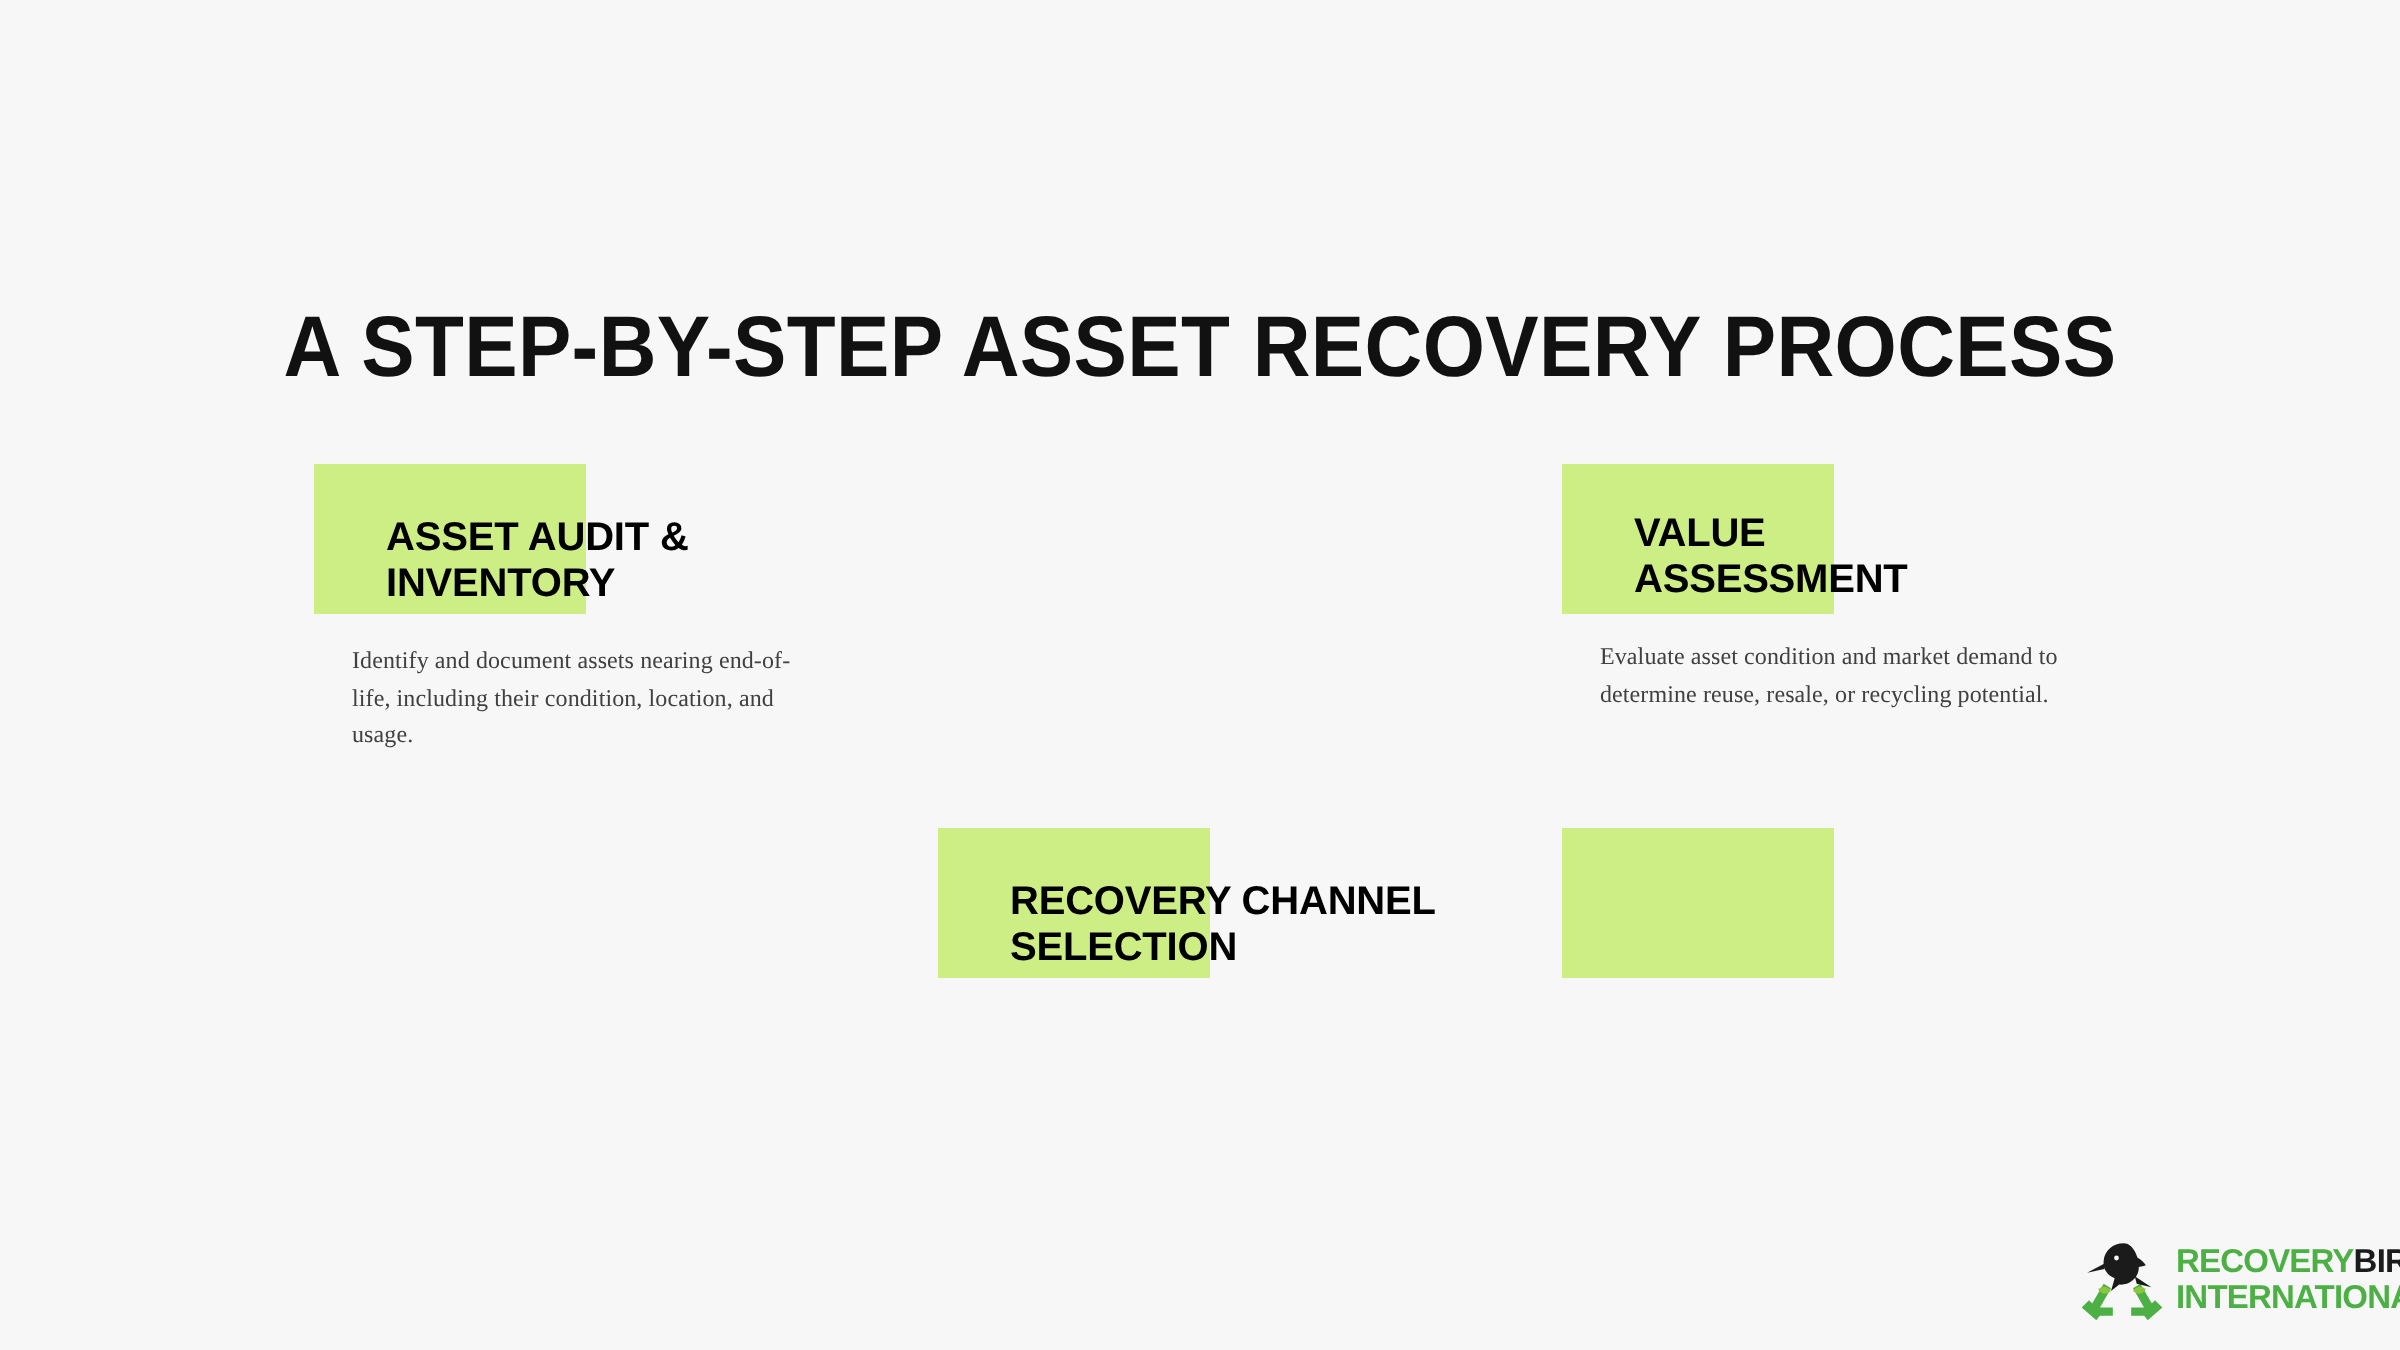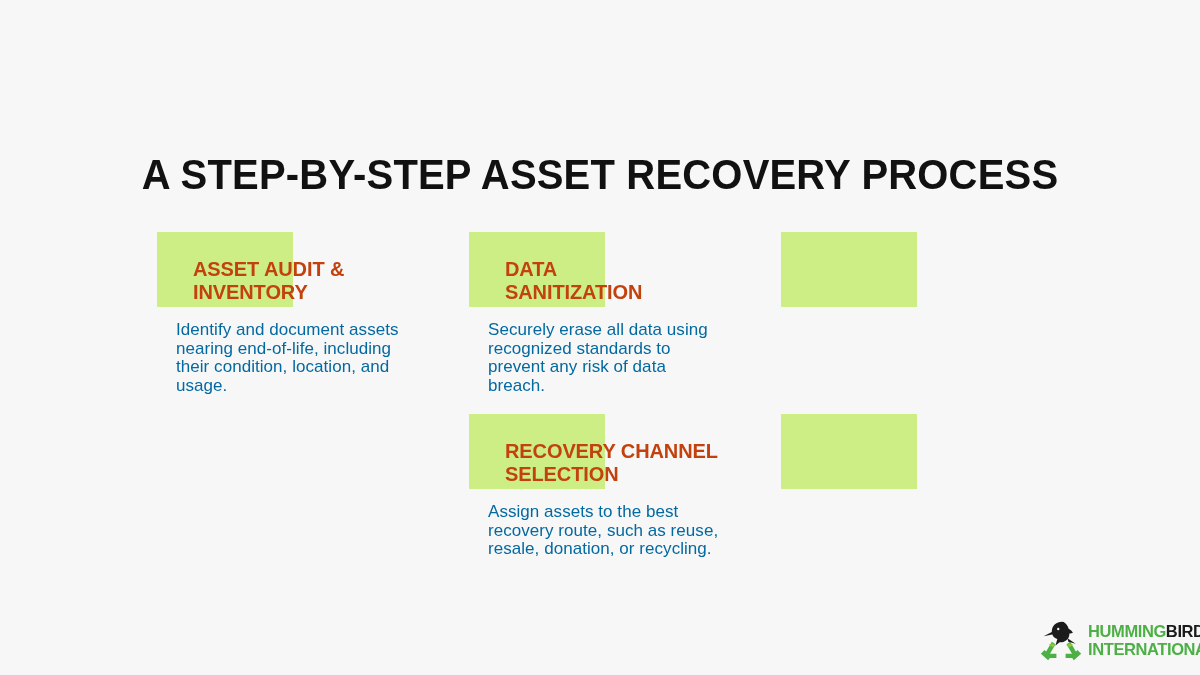--- a/index.html
+++ b/index.html
@@ -73,39 +73,39 @@
   .card-heading {
     position: relative;
     z-index: 2;
     margin: 0;
     padding: 26px 0 0 36px;
     font-family: "Liberation Sans", sans-serif;
     font-size: 20px;
     font-weight: bold;
     line-height: 23px;
     letter-spacing: -0.1px;
-    color: #c2410c;
+    color: #000000;
     white-space: pre-line;
   }
   .card.raise .card-heading {
     padding-top: 24px;
   }
 
   .card-body {
     position: relative;
     z-index: 2;
     margin: 0;
     padding: 17px 0 0 19px;
     width: 232px;
-    font-family: Liberation Sans, sans-serif;
-    font-size: 17px;
+    font-family: Liberation Serif, serif;
+    font-size: 12px;
     font-weight: normal;
     line-height: 18.6px;
     letter-spacing: 0.05px;
-    color: #0369a1;
+    color: #404040;
   }
   .card.wide .card-body { width: 240px; }
 
   
   .logo {
     position: absolute;
     left: 1038px;
     top: 617px;
     width: 152px;
     height: 46px;
@@ -153,41 +153,37 @@
 
     <div class="row">
 
       <div class="card col0">
         <div class="swatch"></div>
         <h2 class="card-heading">ASSET AUDIT &amp;
 INVENTORY</h2>
         <p class="card-body">Identify and document assets nearing end-of-life, including their condition, location, and usage.</p>
       </div>
 
-      <div class="card col1">
-        <div class="swatch"></div>
-        <h2 class="card-heading">DATA
-SANITIZATION</h2>
-        <p class="card-body">Securely erase all data using recognized standards to prevent any risk of data breach.</p>
-      </div>
 
       <div class="card col2 raise wide">
         <div class="swatch"></div>
+        <h2 class="card-heading">VALUE
+ASSESSMENT</h2>
+        <p class="card-body">Evaluate asset condition and market demand to determine reuse, resale, or recycling potential.</p>
       </div>
 
     </div>
 
     <div class="row">
 
 
       <div class="card col1">
         <div class="swatch"></div>
         <h2 class="card-heading">RECOVERY CHANNEL
 SELECTION</h2>
-        <p class="card-body">Assign assets to the best recovery route, such as reuse, resale, donation, or recycling.</p>
       </div>
 
       <div class="card col2 wide">
         <div class="swatch"></div>
       </div>
 
     </div>
 
   </div>
 
@@ -206,18 +202,18 @@
 
       <path d="M46 24 C56 18 70 22 76 32 C66 36 52 34 46 24 Z" fill="#1b1b1b"></path>
 
       <path d="M31 30 L12 40 L31 36 Z" fill="#1b1b1b"></path>
 
       <path d="M64 44 L82 56 L66 52 Z" fill="#1b1b1b"></path>
 
       <circle cx="44" cy="24" r="2.6" fill="#f7f7f7"></circle>
     </svg>
     <div class="logo-text">
-      <div class="logo-line1"><span class="lg-green">HUMMING</span><span class="lg-dark">BIRD</span></div>
+      <div class="logo-line1"><span class="lg-green">RECOVERY</span><span class="lg-dark">BIRD</span></div>
       <div class="logo-line2 lg-green">INTERNATIONAL</div>
     </div>
   </div>
 
 </div>
 
 </body></html>

